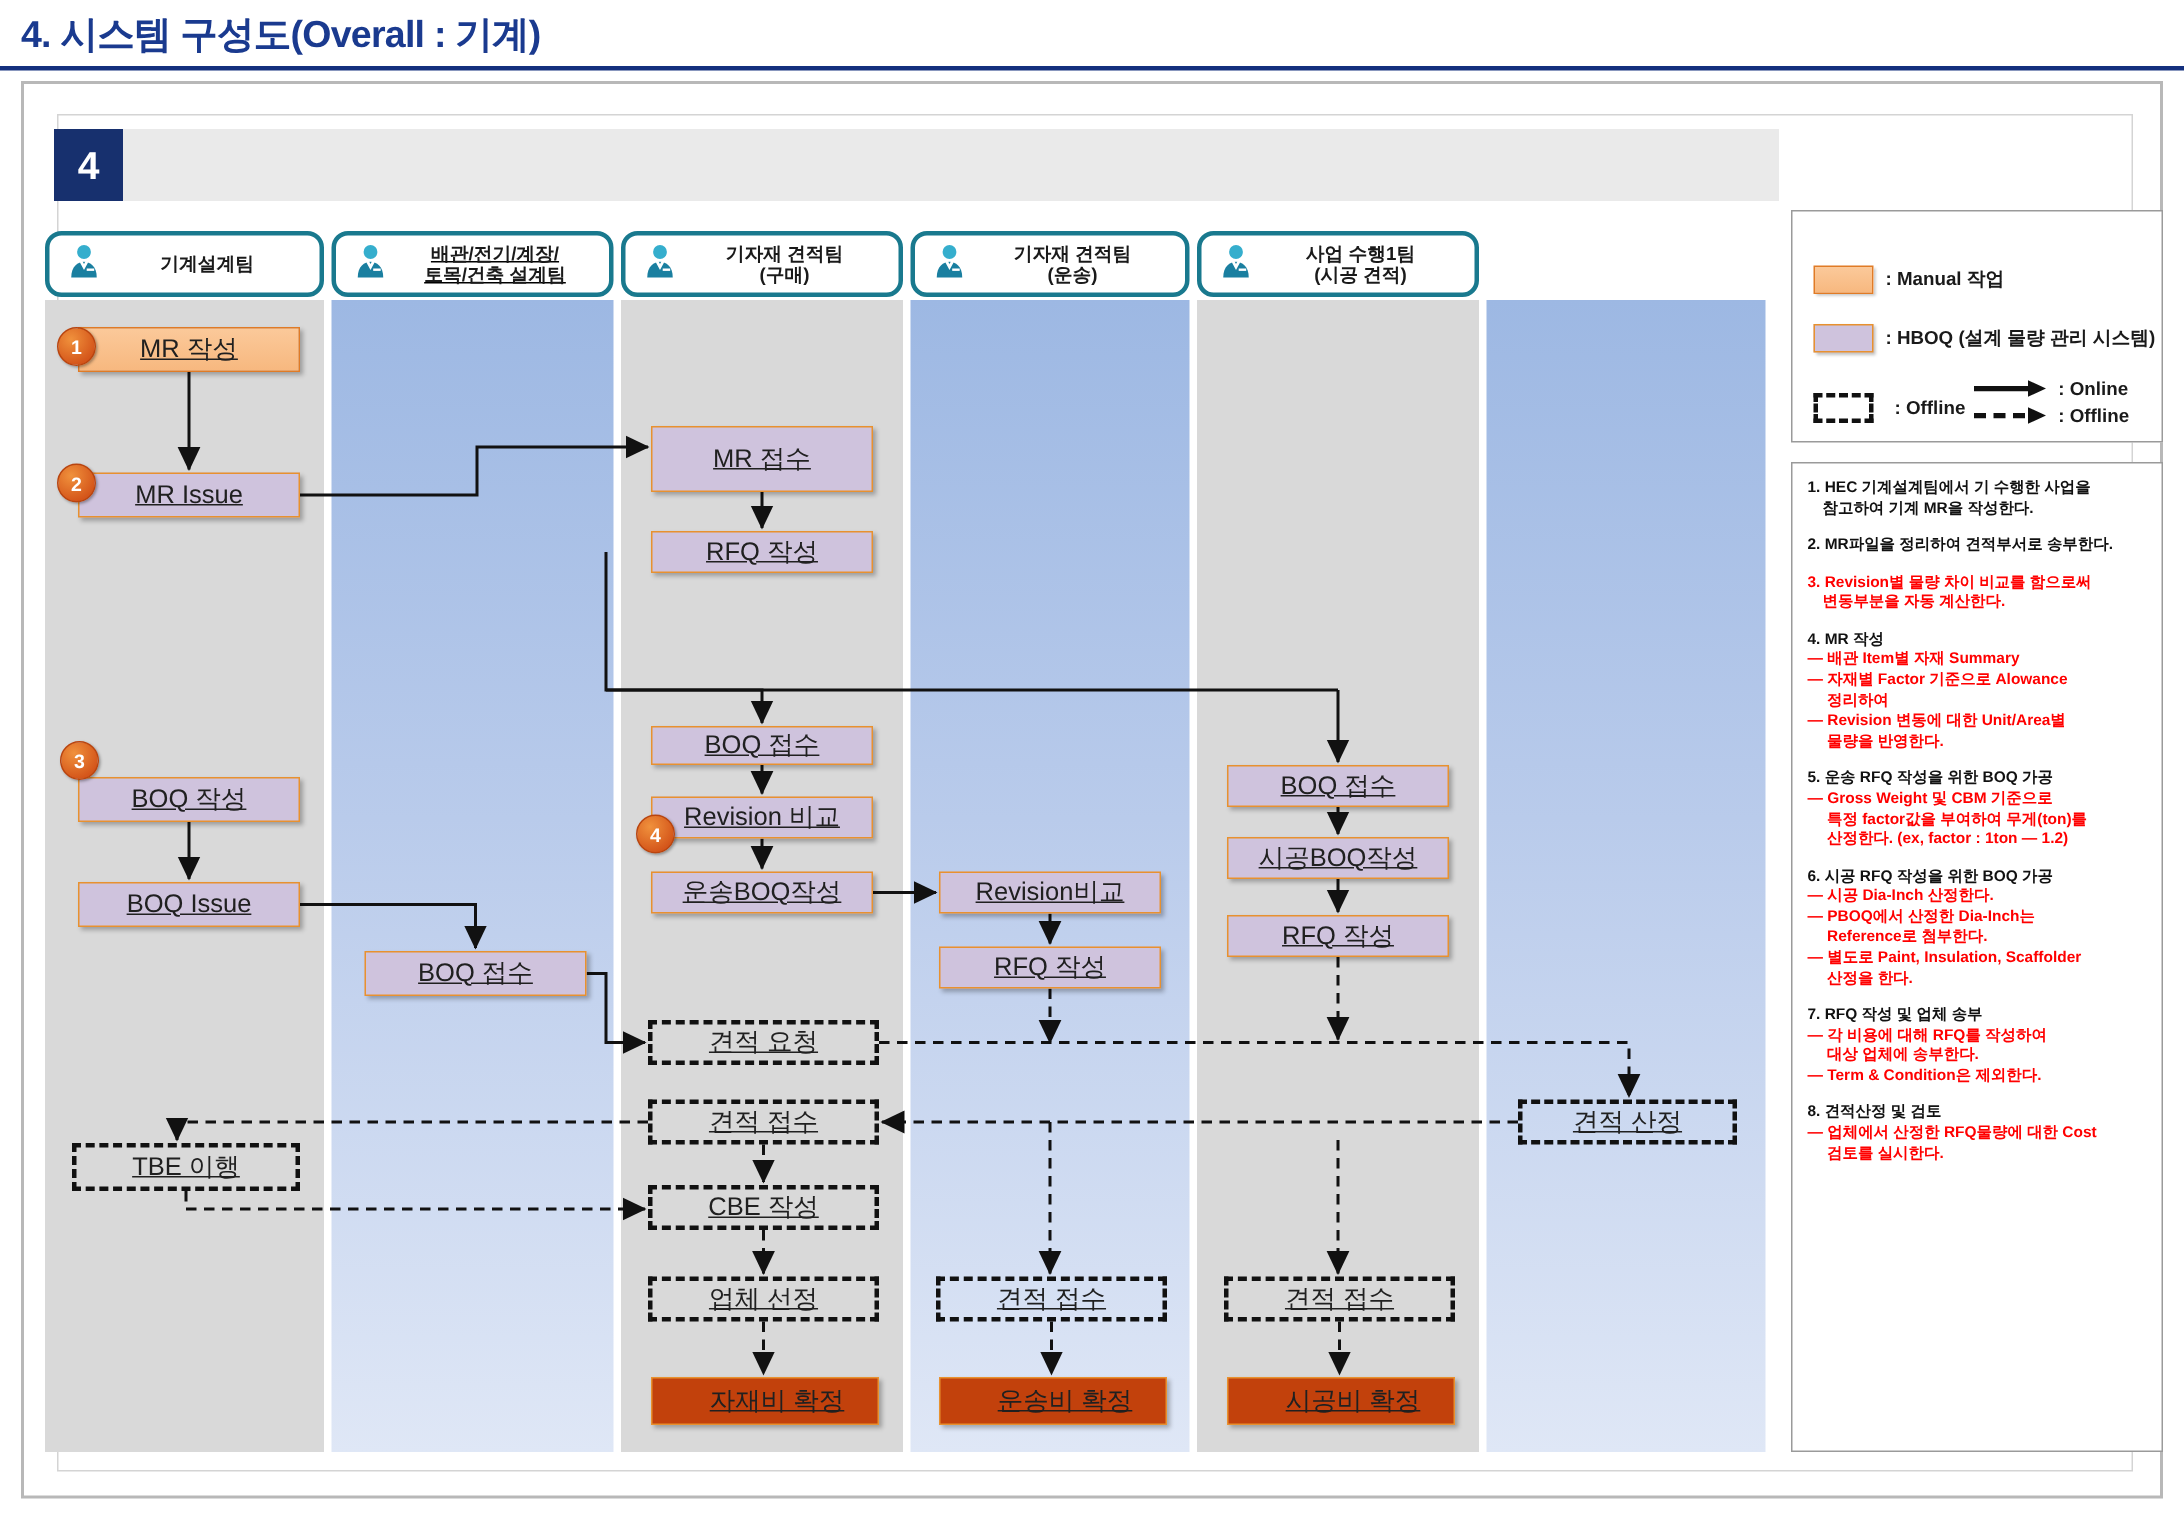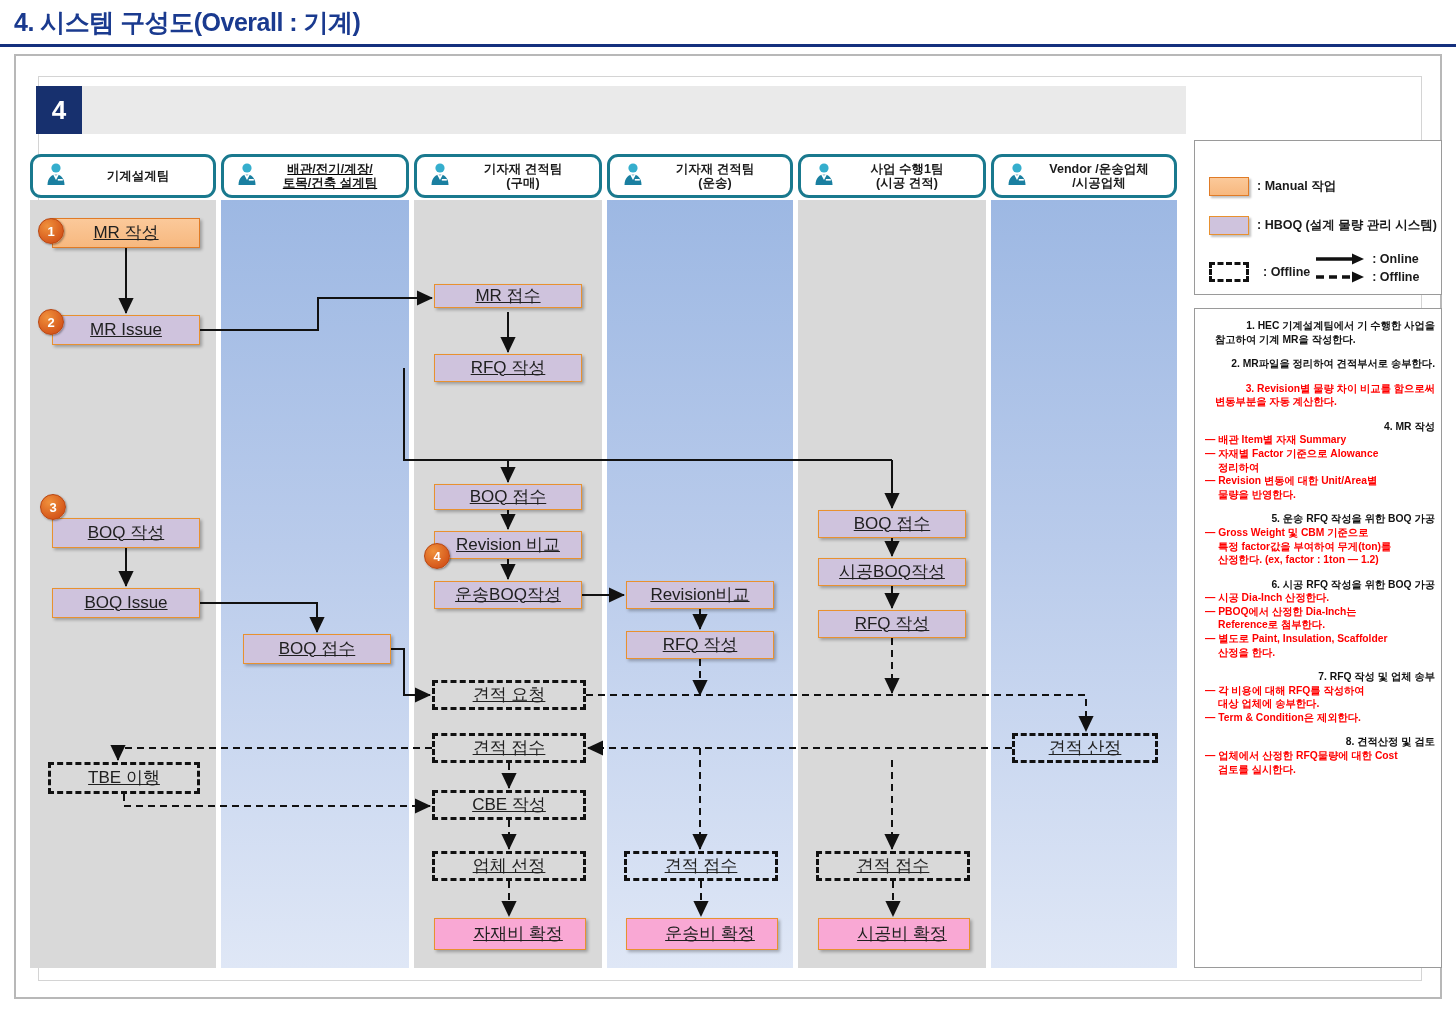--- a/index.html
+++ b/index.html
@@ -94,21 +94,21 @@
   .node.hboq {
     background: #cfc3dd;
     border: 1.5px solid #e8912f;
     box-shadow: 2px 2px 3px rgba(0,0,0,0.28);
   }
   .node.offline {
     background: transparent;
     border: 3px dashed #111111;
   }
   .node.result {
-    background: #f9a8d4;
+    background: #c2410c;
     border: 1.5px solid #e8912f;
     box-shadow: 2px 2px 3px rgba(0,0,0,0.28);
     padding-left: 16px;
   }
 
   
   .step-badge {
     position: absolute;
     width: 26px; height: 26px; border-radius: 50%;
     background: radial-gradient(circle at 35% 30%, #f0913c 0%, #d4551a 75%);
@@ -156,21 +156,21 @@
   #notes-panel {
     position: absolute; left: 1194px; top: 308px;
     width: 248px; height: 660px;
     border: 1px solid #9a9a9a; background: #ffffff;
     padding: 10px 6px 0 10px;
     font-size: 10.3px; line-height: 1.32;
     color: #111111; font-weight: bold;
     overflow: hidden;
   }
   .note-item { margin-bottom: 11px; }
-  .note-head { color: #111111; text-align: right; }
+  .note-head { color: #111111; }
   .note-sub { color: #ff0000; padding-left: 9px; text-indent: -9px; }
   .note-sub-cont { color: #ff0000; padding-left: 13px; }
   .note-head.red { color: #ff0000; }
   .note-cont { padding-left: 10px; }
 </style>
 </head>
 <body>
 
 <div id="slide-title">4. 시스템 구성도(Overall : 기계)</div>
 <div id="title-rule"></div>
@@ -232,30 +232,20 @@
       <span class="person-icon"><svg width="26" height="26" viewBox="0 0 26 26">
   <circle cx="13" cy="7" r="4.6" fill="#35aecd"></circle>
   <path d="M4.5 24 C4.5 16.5 9 13.5 13 13.5 C17 13.5 21.5 16.5 21.5 24 Z" fill="#1a7fa0"></path>
   <path d="M10.2 13.8 L13 19 L15.8 13.8 L13.9 13.3 L13 15 L12.1 13.3 Z" fill="#ffffff"></path>
   <rect x="14.8" y="18" width="5" height="1.6" fill="#ffffff"></rect>
 </svg></span>
       <span class="lane-label">사업 수행1팀
 (시공 견적)</span>
     </div>
     <div class="lane-bg blue" style="left: 991px; width: 186px;"></div>
-    <div class="lane-head" style="left: 991px; width: 186px;">
-      <span class="person-icon"><svg width="26" height="26" viewBox="0 0 26 26">
-  <circle cx="13" cy="7" r="4.6" fill="#35aecd"></circle>
-  <path d="M4.5 24 C4.5 16.5 9 13.5 13 13.5 C17 13.5 21.5 16.5 21.5 24 Z" fill="#1a7fa0"></path>
-  <path d="M10.2 13.8 L13 19 L15.8 13.8 L13.9 13.3 L13 15 L12.1 13.3 Z" fill="#ffffff"></path>
-  <rect x="14.8" y="18" width="5" height="1.6" fill="#ffffff"></rect>
-</svg></span>
-      <span class="lane-label">Vendor /운송업체
-/시공업체</span>
-    </div>
   </div>
 
 <svg id="connectors" viewBox="0 0 1456 1011">
   <defs>
     <marker id="ah" markerWidth="9" markerHeight="9" refX="7.5" refY="4" orient="auto">
       <path d="M0,0.2 L8,4 L0,7.8 z" fill="#111111"></path>
     </marker>
     <marker id="ahd" markerWidth="9" markerHeight="9" refX="7.5" refY="4" orient="auto">
       <path d="M0,0.2 L8,4 L0,7.8 z" fill="#111111"></path>
     </marker>
@@ -335,21 +325,21 @@
     </div>
     <div class="node hboq" style="left: 52px; top: 588px; width: 148px; height: 30px; z-index: 10;">
       <span>BOQ Issue</span>
     </div>
     <div class="node offline" style="left: 48px; top: 762px; width: 152px; height: 32px; z-index: 10;">
       <span>TBE 이행</span>
     </div>
     <div class="node hboq" style="left: 243px; top: 634px; width: 148px; height: 30px; z-index: 10;">
       <span>BOQ 접수</span>
     </div>
-    <div class="node hboq" style="left: 434px; top: 284px; width: 148px; height: 24px; z-index: 10;">
+    <div class="node hboq" style="left: 434px; top: 284px; width: 148px; height: 44px; z-index: 10;">
       <span>MR 접수</span>
     </div>
     <div class="node hboq" style="left: 434px; top: 354px; width: 148px; height: 28px; z-index: 10;">
       <span>RFQ 작성</span>
     </div>
     <div class="node hboq" style="left: 434px; top: 484px; width: 148px; height: 26px; z-index: 10;">
       <span>BOQ 접수</span>
     </div>
     <div class="node hboq" style="left: 434px; top: 531px; width: 148px; height: 28px; z-index: 10;">
       <span>Revision 비교</span>

